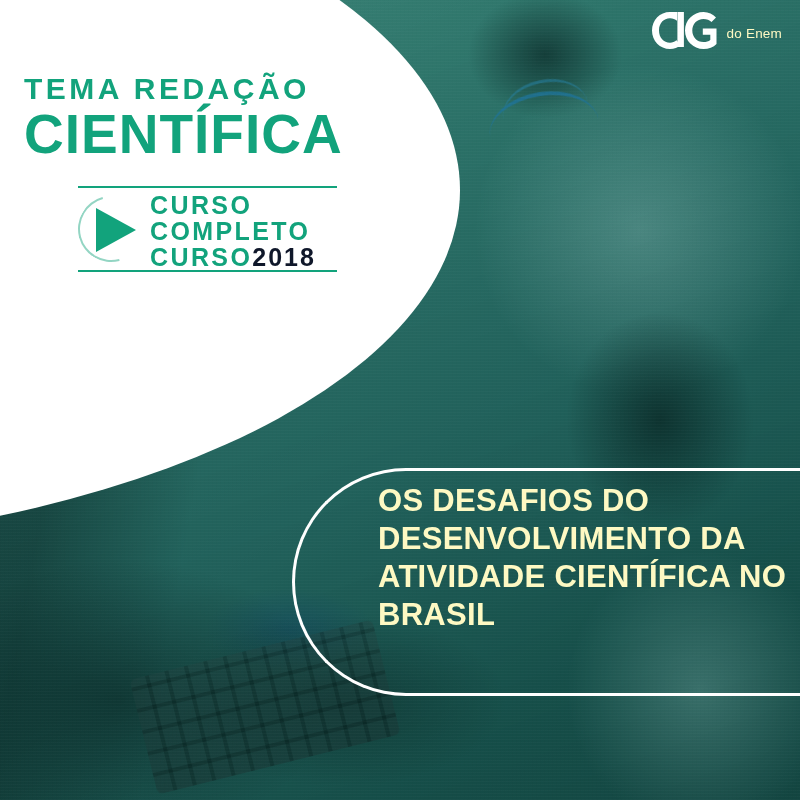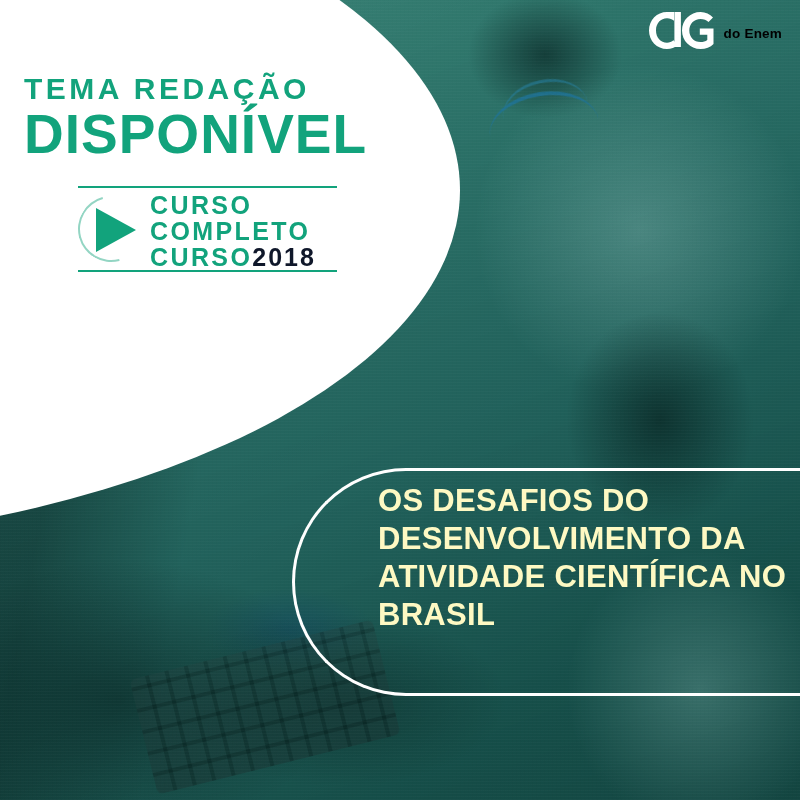--- a/index.html
+++ b/index.html
@@ -186,24 +186,24 @@
   .logo {
     position: absolute;
     right: 18px;
     top: 10px;
     display: flex;
     align-items: center;
     gap: 5px;
   }
   .logo-mark { display: block; }
   .logo-text {
-    color: #000000;
+    color: #fef9c3;
     font-size: 13.5px;
     letter-spacing: .2px;
-    font-weight: 700;
+    font-weight: 400;
     padding-bottom: 2px;
   }
 
   
   .title-pill {
     position: absolute;
     left: 292px;
     top: 468px;
     width: 520px;
     height: 228px;
@@ -259,21 +259,21 @@
         <path d="M22 2C11.9 2 4 10 4 20.5S11.9 39 22 39c4.2 0 7.9-1.4 10.8-3.8l-4.3-4.9c-1.8 1.5-4 2.4-6.5 2.4-6.3 0-11-4.9-11-12.2S15.7 8.3 22 8.3c2.8 0 5.2.9 7 2.5V2z" fill="#ffffff"></path>
         <path d="M29.4 2h6.5v35h-6.5z" fill="#ffffff"></path>
         <path d="M55.6 2C45.1 2 37 10.2 37 20.5S45.1 39 55.6 39c5.2 0 9.7-1.9 12.9-5.1V18.6H54.8v6.1h7.5v5.2c-1.8 1.4-4.1 2.2-6.8 2.2-6.6 0-11.2-5-11.2-11.6s4.6-11.6 11.2-11.6c3.3 0 6 1.2 8 3.2l4.5-4.6C64.9 4.1 60.6 2 55.6 2z" fill="#ffffff"></path>
       </svg>
     </span>
     <span class="logo-text">do Enem</span>
   </div>
 
   <div class="header">
     <div class="tema-line">TEMA REDAÇÃO</div>
-    <div class="disponivel-line">DISPONÍVEL</div>
+    <div class="disponivel-line">CIENTÍFICA</div>
   </div>
 
   <div class="rule rule-top"></div>
   <div class="rule rule-bottom"></div>
 
   <div class="course-block">
     <div class="play-wrap">
       <span class="play-arc"></span>
       <span class="play-tri"></span>
     </div>

